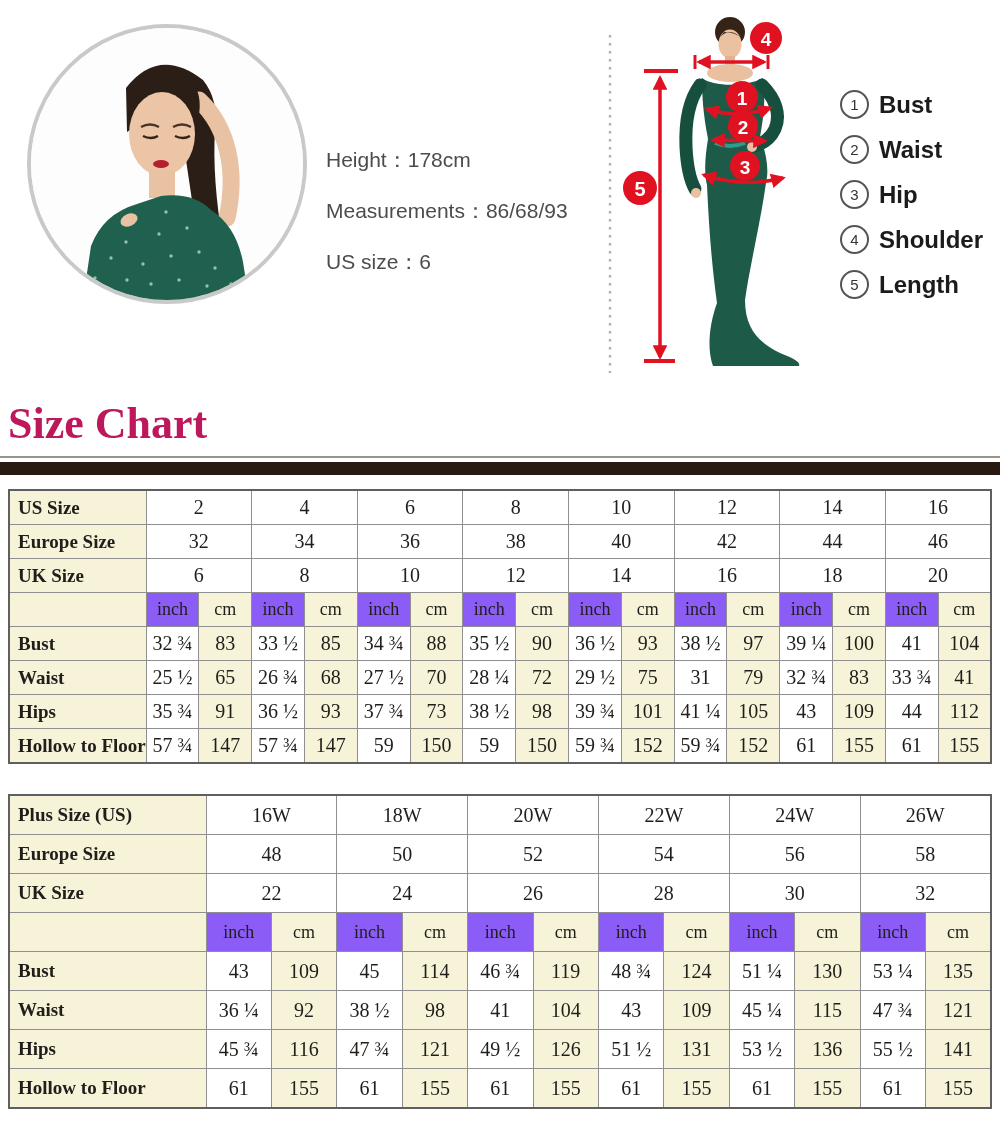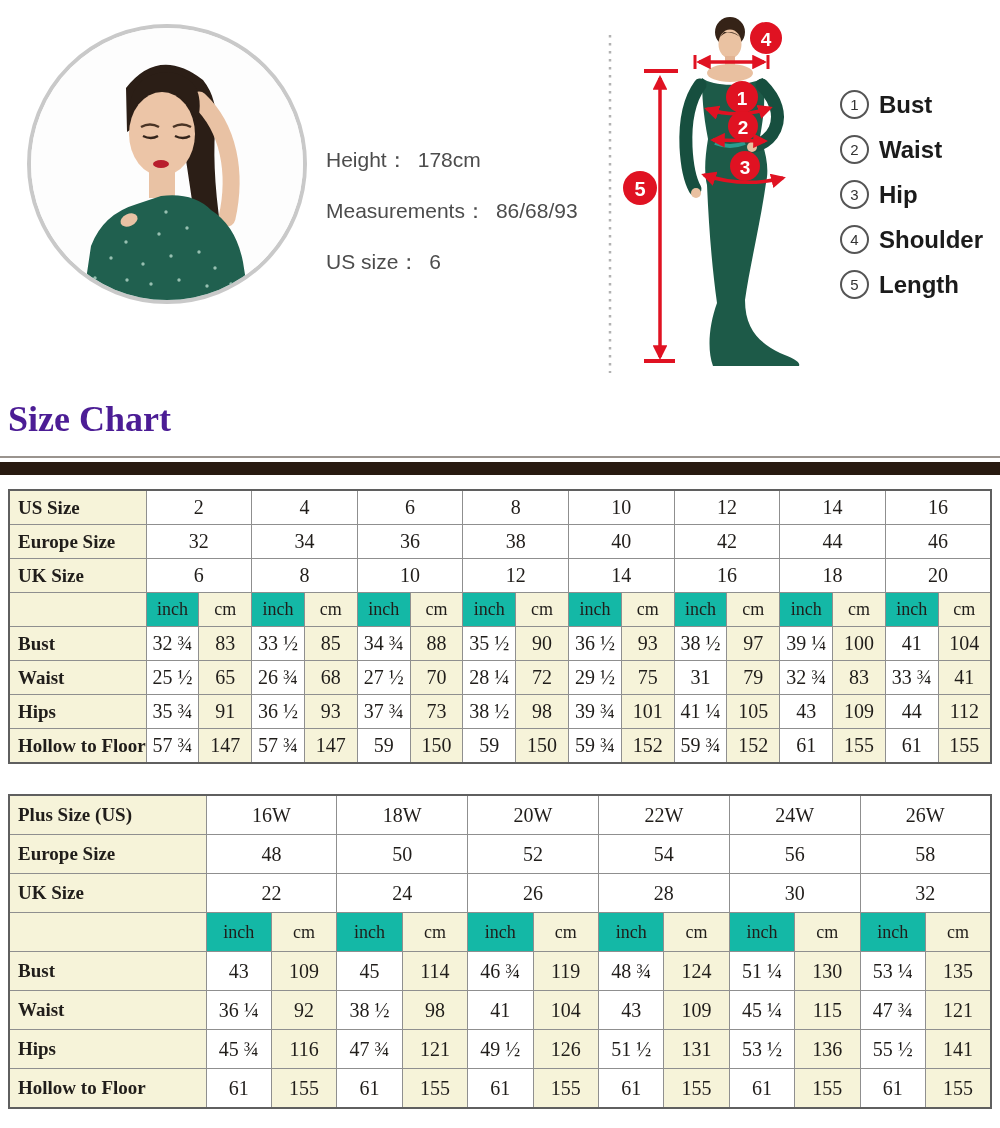--- a/index.html
+++ b/index.html
@@ -6,48 +6,48 @@
   .page{position:relative;width:1000px;height:1128px;background:#fff;overflow:hidden;
         font-family:"Liberation Sans",sans-serif;color:#1f1f1f;}
 
   
   .photo-circle{position:absolute;left:27px;top:24px;width:272px;height:272px;
     border:4px solid #c9c9c9;border-radius:50%;overflow:hidden;background:#fdfdfd;}
   .brand{position:absolute;left:328px;top:56px;font-family:"Liberation Serif",serif;
     font-size:48px;letter-spacing:3px;color:#111;}
   .model-info{position:absolute;left:326px;top:146px;font-size:21px;color:#4c4c4c;}
   .model-info .row{margin-bottom:23px;}
-  .model-info .val{margin-left:10px;}
+  .model-info .val{}
 
   
   .diagram{position:absolute;left:595px;top:5px;width:245px;height:380px;}
   .legend{position:absolute;left:840px;top:82px;}
   .legend .item{display:flex;align-items:center;height:45px;}
   .legend .cnum{display:inline-flex;align-items:center;justify-content:center;
     width:25px;height:25px;border:2px solid #555;border-radius:50%;
     font-size:15px;color:#333;margin-right:10px;flex:0 0 auto;}
   .legend .ltext{font-size:24px;font-weight:600;color:#1b1b1b;}
 
   
   .sc-header{position:absolute;left:8px;top:398px;display:flex;align-items:baseline;}
-  .sc-title{font-family:"Liberation Serif",serif;font-weight:bold;font-size:36px;color:#4c1d95;}
+  .sc-title{font-family:"Liberation Serif",serif;font-weight:bold;font-size:44px;color:#be185d;}
   .sc-sub{font-family:"Liberation Serif",serif;font-size:31px;color:#222;margin-left:32px;}
   .rule-thin{position:absolute;left:0;top:456px;width:1000px;height:2px;background:#9a948e;}
   .rule-thick{position:absolute;left:0;top:462px;width:1000px;height:13px;background:#281a10;}
 
   
   table.sizes{position:absolute;left:8px;width:984px;border-collapse:collapse;
     table-layout:fixed;font-family:"Liberation Serif",serif;color:#201d1a;
     border:2px solid #5f5f5f;background:#fff;}
   table.sizes td{border:1.5px solid #8f8f8f;text-align:center;font-size:20px;
     overflow:hidden;white-space:nowrap;}
   table.sizes td.lbl{text-align:left;padding-left:8px;font-weight:bold;font-size:19px;}
   table.sizes td.lbl,table.sizes td.cm,table.sizes td.unit-cm{background:#f6f3d9;}
   table.sizes td.in,table.sizes td.sz{background:#fff;}
-  table.sizes td.unit-in{background:#14b8a6;}
+  table.sizes td.unit-in{background:#8b5cf6;}
   table.sizes td.unit-in,table.sizes td.unit-cm{font-size:18px;}
   .t1{top:489px;} .t1 td{height:31px;}
   .t2{top:794px;padding-left:12px;} .t2 td{height:36px;}
   .t2 td{font-size:21px;}
   .t2 td.lbl{font-size:21px;}
 </style>
 </head>
 <body>
 
 <div class="page">

